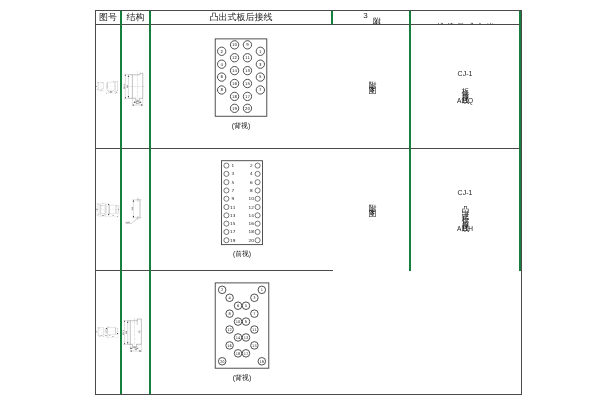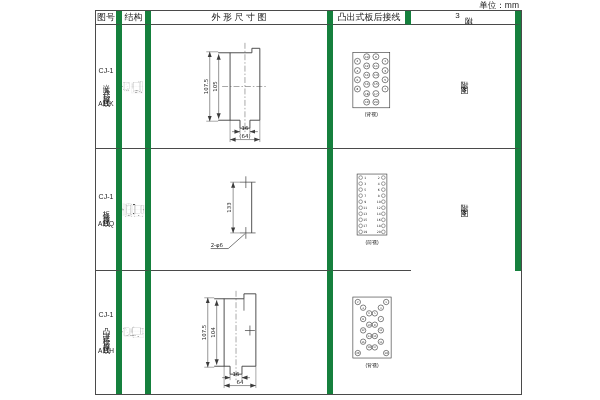--- a/index.html
+++ b/index.html
@@ -3,21 +3,21 @@
 <meta charset="utf-8">
 <style>
   html,body{margin:0;padding:0;background:#fff;}
   .page{position:relative;width:600px;height:400px;background:#fff;overflow:hidden;
         font-family:"Liberation Sans","DejaVu Sans",sans-serif;color:#1a1a1a;}
   .unit{position:absolute;left:95px;top:0px;width:424px;text-align:right;font-size:8.5px;}
   .tbl{position:absolute;left:95px;top:10px;display:grid;
        grid-template-columns:26px 29px 182px 78px 110px;
        grid-template-rows:14px 124px 122px 123px;
        border:1px solid #4a4a4a;background:#fff;}
-  .c{border-right:6px solid #15803d;border-bottom:1px solid #4a4a4a;
+  .c{border-right:2px solid #15803d;border-bottom:1px solid #4a4a4a;
      display:flex;align-items:center;justify-content:center;overflow:hidden;}
   .c.last{border-right:none}
   .c.bot{border-bottom:none}
   .hc{font-size:9px;white-space:nowrap;}
   .fig{writing-mode:vertical-rl;text-orientation:upright;font-size:8px;letter-spacing:5px;}
   .struct{flex-direction:column;gap:4px;}
   .model{font-size:7px;}
   .desc{writing-mode:vertical-rl;text-orientation:upright;font-size:7.5px;letter-spacing:3px;}
   .code{font-size:6.5px;}
   .dcell svg{display:block;width:100%;height:100%;}
@@ -40,27 +40,25 @@
 <div class="page">
 
   <svg width="0" height="0" style="position:absolute" aria-hidden="true">
     <defs>
       <marker id="arr" viewBox="0 0 6 6" refX="5.6" refY="3" markerWidth="6" markerHeight="6" orient="auto-start-reverse" markerUnits="userSpaceOnUse">
         <path d="M0,0.9 L5.6,3 L0,5.1 z" fill="#3c3c3c"></path>
       </marker>
     </defs>
   </svg>
 
-  <div class="unit">单位：mm</div>
 
   <div class="tbl">
 
     <div class="c hc">图号</div>
     <div class="c hc">结构</div>
-    <div class="c hc">外 形 尺 寸 图</div>
     <div class="c hc">凸出式板后接线</div>
 
     <div class="c fig">附图3</div>
     <div class="c struct">
       <span class="model">CJ-1</span>
       <span class="desc">嵌入式后接线</span>
       <span class="code">A11K</span>
     </div>
     <div class="c dcell">
       <svg viewBox="0 0 182 124">

